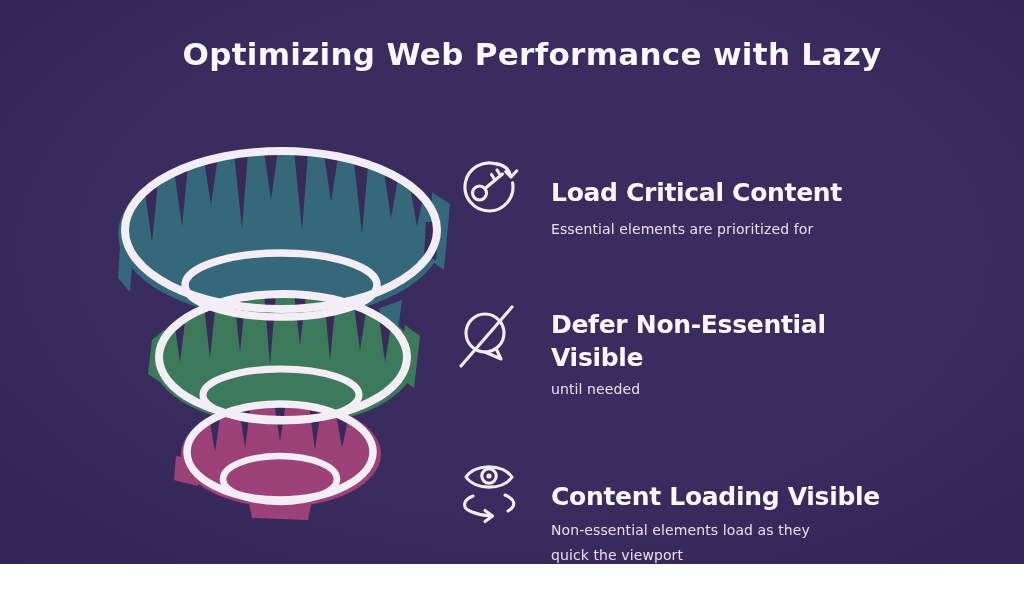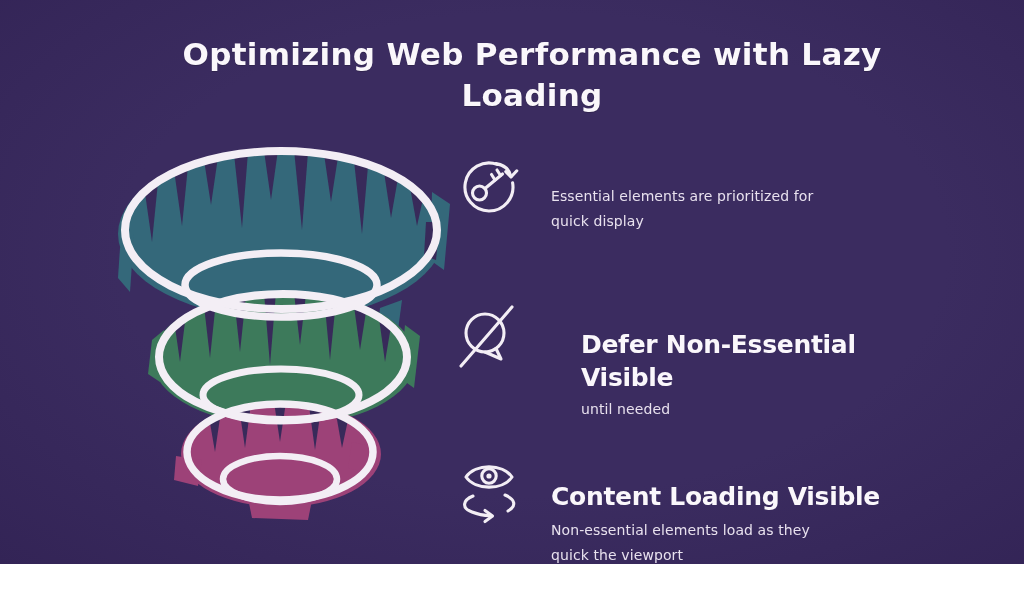--- a/index.html
+++ b/index.html
@@ -34,21 +34,20 @@
   svg{display:block;overflow:visible;}
   .stroke-ico{stroke:#F3EEF5;stroke-width:3.1;fill:none;stroke-linecap:round;stroke-linejoin:round;}
 </style>
 </head>
 <body>
 
 <div class="canvas">
 
   <div class="page-title">
     <div>Optimizing Web Performance with Lazy</div>
-    <div>Loading</div>
   </div>
 
   <div class="funnel-wrap">
     <svg width="420" height="400" viewBox="0 0 420 400">
 
       <g fill="#34687A">
         <ellipse cx="201" cy="104" rx="163" ry="85"></ellipse>
         <polygon points="352,62 370,74 364,140 350,130"></polygon>
         <polygon points="40,118 54,104 50,162 38,148"></polygon>
         <polygon points="300,178 322,170 318,200 298,196"></polygon>
@@ -116,38 +115,38 @@
           <path d="M 36,6.6 Q 48.5,8.5 51,19.5"></path>
           <path d="M 45.8,14.6 L 51,20 L 56.8,13.8"></path>
           <circle cx="19.5" cy="36" r="7"></circle>
           <path d="M 25,31.5 L 42.5,17"></path>
           <path d="M 35,23 L 31.5,17.5"></path>
           <path d="M 40.5,18.5 L 37,13"></path>
         </g>
       </svg>
     </div>
     <div class="sec-text" style="top:19px;">
+      <div class="sec-heading">Load Critical Content</div>
       <div class="sec-body" style="margin-top:8px;">
         <div>Essential elements are prioritized for</div>
-        <div>quick display</div>
       </div>
     </div>
   </div>
 
   <div class="section" style="top:302px;">
     <div class="icon">
       <svg width="60" height="72" viewBox="0 0 60 72">
         <g class="stroke-ico">
           <circle cx="27" cy="31" r="19"></circle>
           <path d="M 38,46.5 L 43,57 L 27,50"></path>
           <path d="M 54,5 L 3,64"></path>
         </g>
       </svg>
     </div>
-    <div class="sec-text" style="top:26px;margin-left:30px;">
+    <div class="sec-text" style="top:6px;">
       <div class="sec-heading">
         <div>Defer Non-Essential</div>
         <div>Visible</div>
       </div>
       <div class="sec-body" style="margin-top:3px;">
         <div>until needed</div>
       </div>
     </div>
   </div>
 

